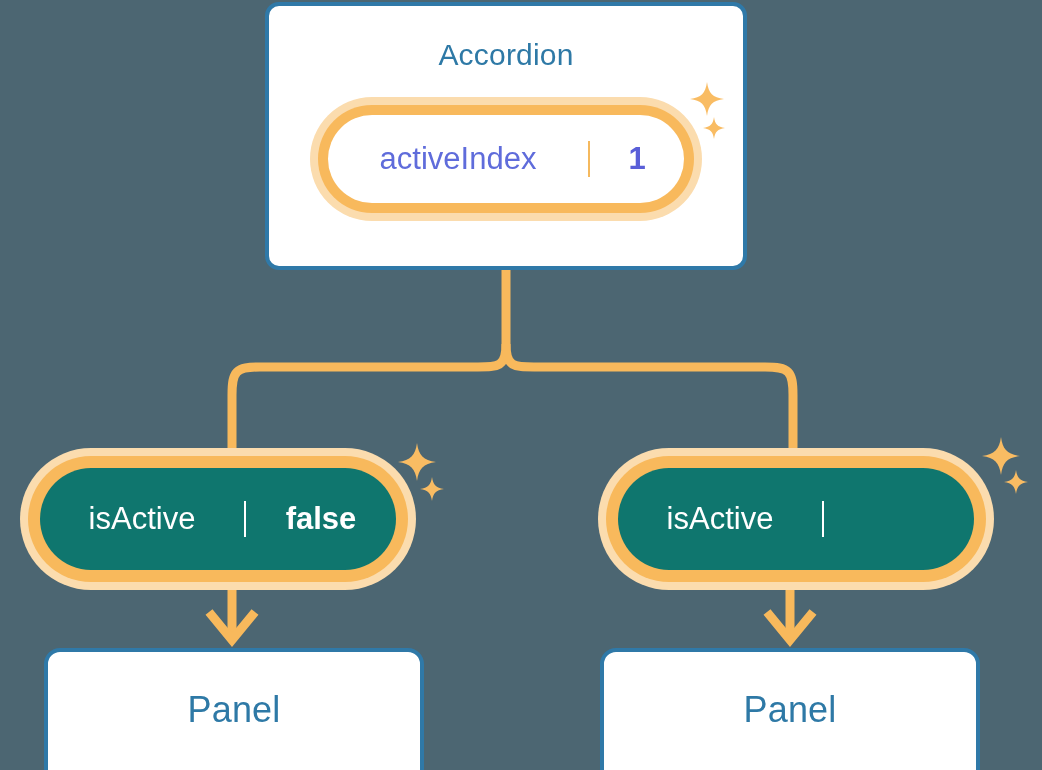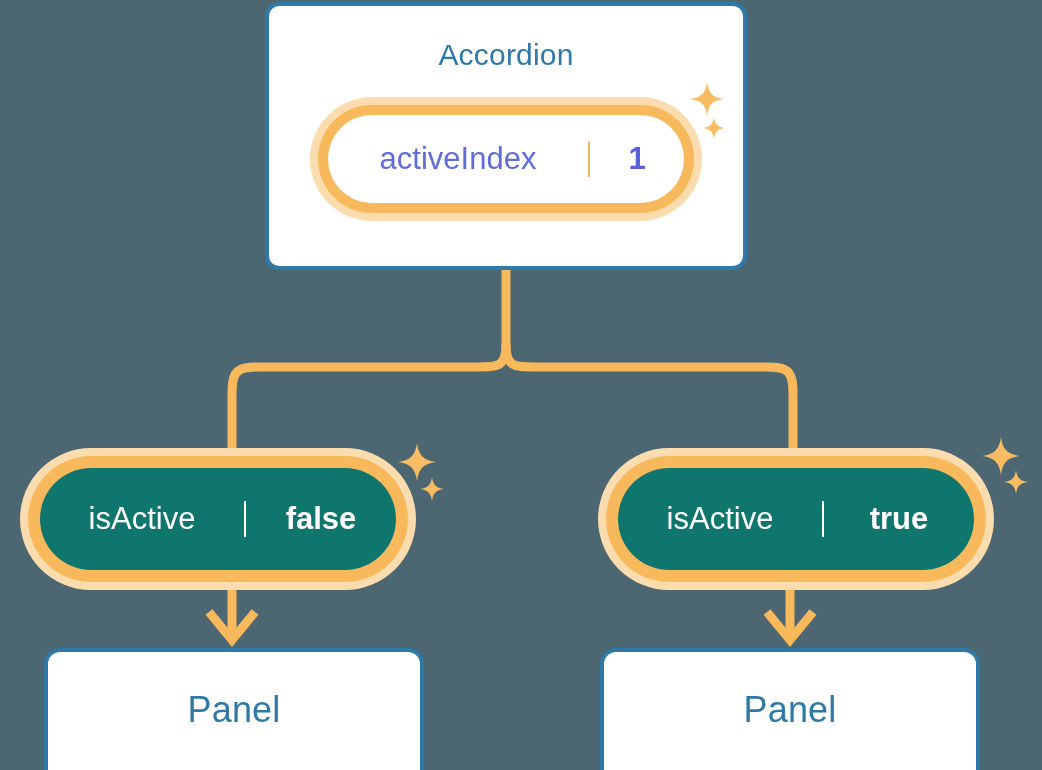--- a/index.html
+++ b/index.html
@@ -217,21 +217,20 @@
   <div class="sparkle" id="sparkle-left-small">
     <svg width="24" height="24" viewBox="0 0 24 24" xmlns="http://www.w3.org/2000/svg">
       <path d="M12 0 C13.2 8.1 15.9 10.8 24 12 C15.9 13.2 13.2 15.9 12 24 C10.8 15.9 8.1 13.2 0 12 C8.1 10.8 10.8 8.1 12 0 Z" fill="#F9BC63"></path>
     </svg>
   </div>
 
   <div class="pill-halo pill-state-halo" id="pill-right-halo"></div>
   <div class="pill-ring pill-state-ring" id="pill-right-ring"></div>
   <div class="pill-body pill-state-body" id="pill-right-body">
     <div class="pill-key">isActive</div>
-    <div class="pill-val">true</div>
   </div>
 
   <div class="sparkle" id="sparkle-right-big">
     <svg width="38" height="38" viewBox="0 0 38 38" xmlns="http://www.w3.org/2000/svg">
       <path d="M19 0 C20.8 12.7 25.3 17.2 38 19 C25.3 20.8 20.8 25.3 19 38 C17.2 25.3 12.7 20.8 0 19 C12.7 17.2 17.2 12.7 19 0 Z" fill="#F9BC63"></path>
     </svg>
   </div>
   <div class="sparkle" id="sparkle-right-small">
     <svg width="24" height="24" viewBox="0 0 24 24" xmlns="http://www.w3.org/2000/svg">
       <path d="M12 0 C13.2 8.1 15.9 10.8 24 12 C15.9 13.2 13.2 15.9 12 24 C10.8 15.9 8.1 13.2 0 12 C8.1 10.8 10.8 8.1 12 0 Z" fill="#F9BC63"></path>

